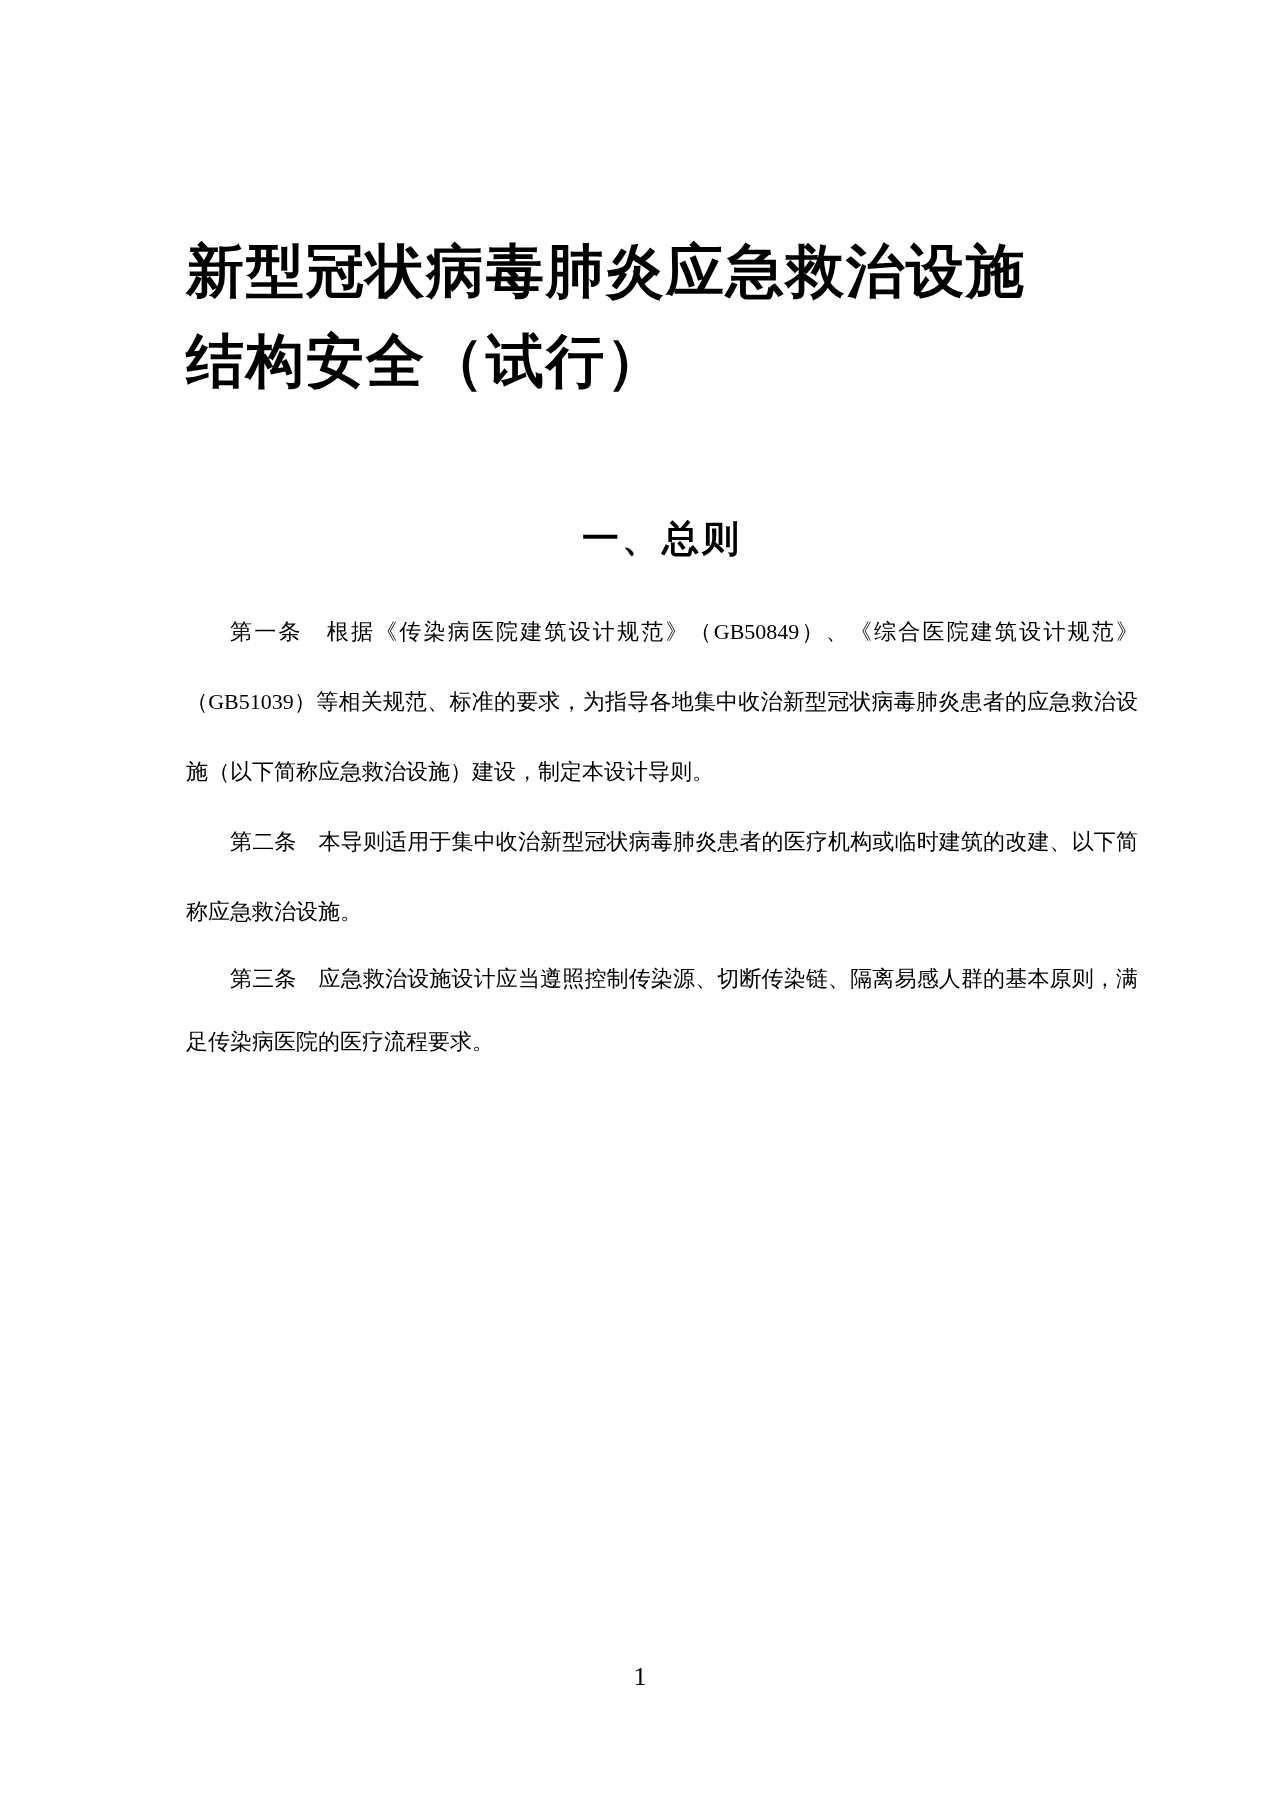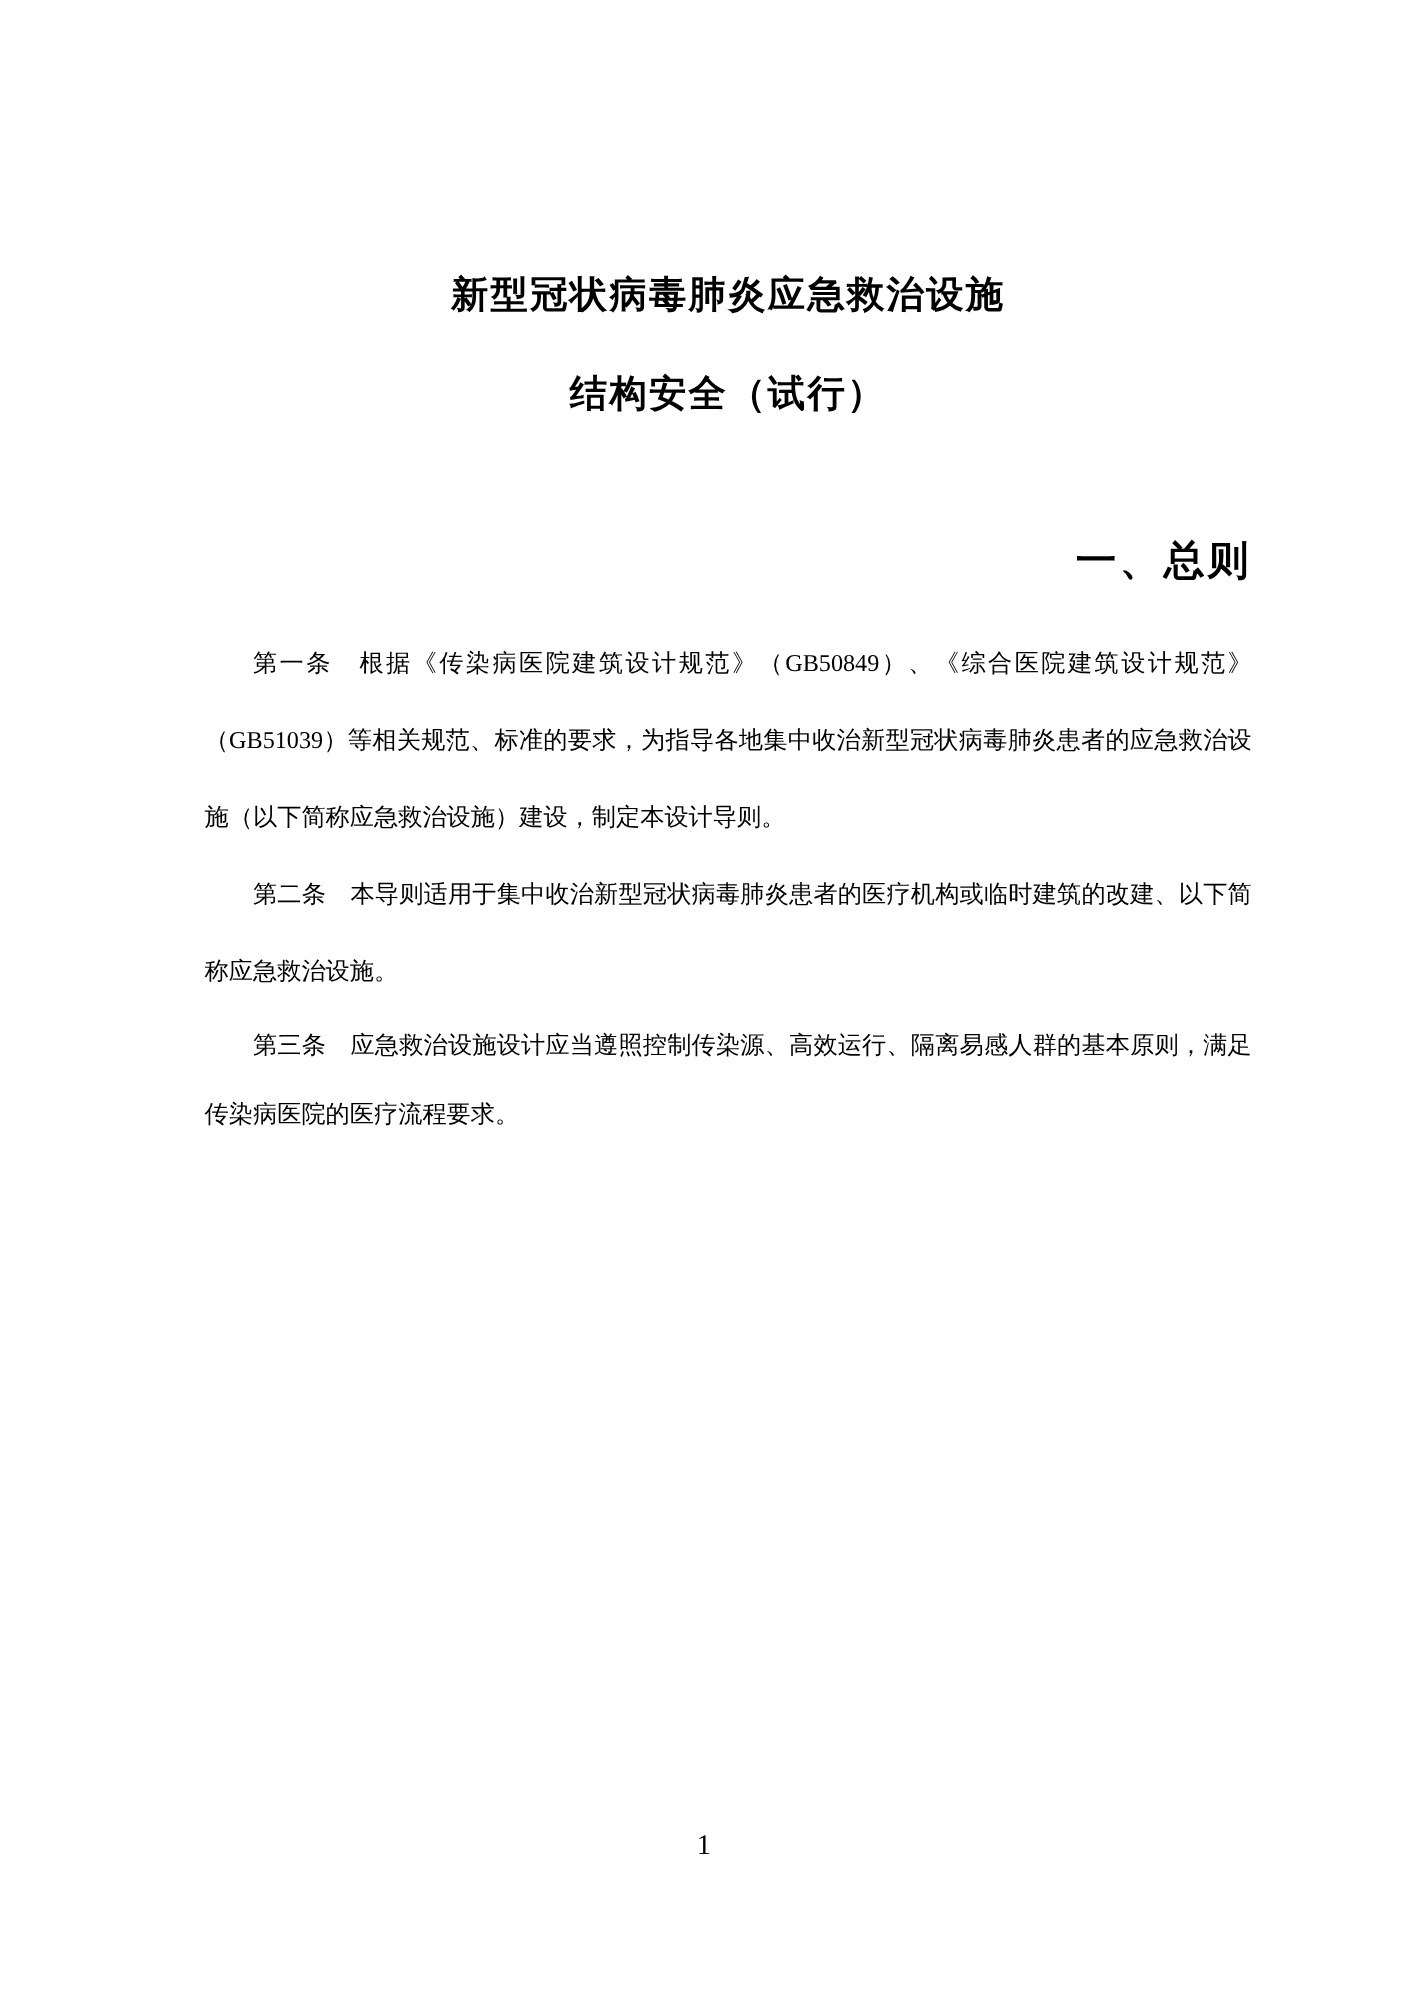--- a/index.html
+++ b/index.html
@@ -16,34 +16,34 @@
     font-family: "Liberation Serif", "DejaVu Serif", serif;
     box-sizing: border-box;
     padding-top: 226px;
     overflow: hidden;
   }
   .content {
     margin-left: 186px;
     margin-right: 142px;
   }
   .doc-title {
-    text-align: center;
+    text-align: left;
     font-weight: bold;
-    font-size: 34px;
+    font-size: 58px;
     line-height: 90px;
     letter-spacing: 2px;
-    font-family: Liberation Mono, monospace;
+    font-family: Liberation Sans, sans-serif;
   }
   .section-heading {
-    text-align: right;
+    text-align: center;
     font-weight: bold;
     font-size: 37px;
     line-height: 50px;
     letter-spacing: 3px;
-    margin: 79px 0 0 0;
+    margin: 108px 0 0 0;
     font-family: "Liberation Sans", "DejaVu Sans", sans-serif;
   }
   .body-text {
     margin-top: 33px;
   }
   .para {
     font-size: 22px;
     line-height: 70px;
     text-align: justify;
     text-indent: 2em;
@@ -75,18 +75,18 @@
     <div class="doc-title">
       <div>新型冠状病毒肺炎应急救治设施</div>
       <div>结构安全（试行）</div>
     </div>
 
     <h2 class="section-heading">一、总则</h2>
 
     <div class="body-text">
       <p class="para">第一条　根据《传染病医院建筑设计规范》（GB50849）、《综合医院建筑设计规范》（GB51039）等相关规范、标准的要求，为指导各地集中收治新型冠状病毒肺炎患者的应急救治设施（以下简称应急救治设施）建设，制定本设计导则。</p>
       <p class="para">第二条　本导则适用于集中收治新型冠状病毒肺炎患者的医疗机构或临时建筑的改建、以下简称应急救治设施。</p>
-      <p class="para para-tight">第三条　应急救治设施设计应当遵照控制传染源、高效运行、隔离易感人群的基本原则，满足传染病医院的医疗流程要求。</p>
+      <p class="para para-tight">第三条　应急救治设施设计应当遵照控制传染源、切断传染链、隔离易感人群的基本原则，满足传染病医院的医疗流程要求。</p>
     </div>
   </div>
 
   <div class="page-number">1</div>
 </div>
 
 </body></html>

